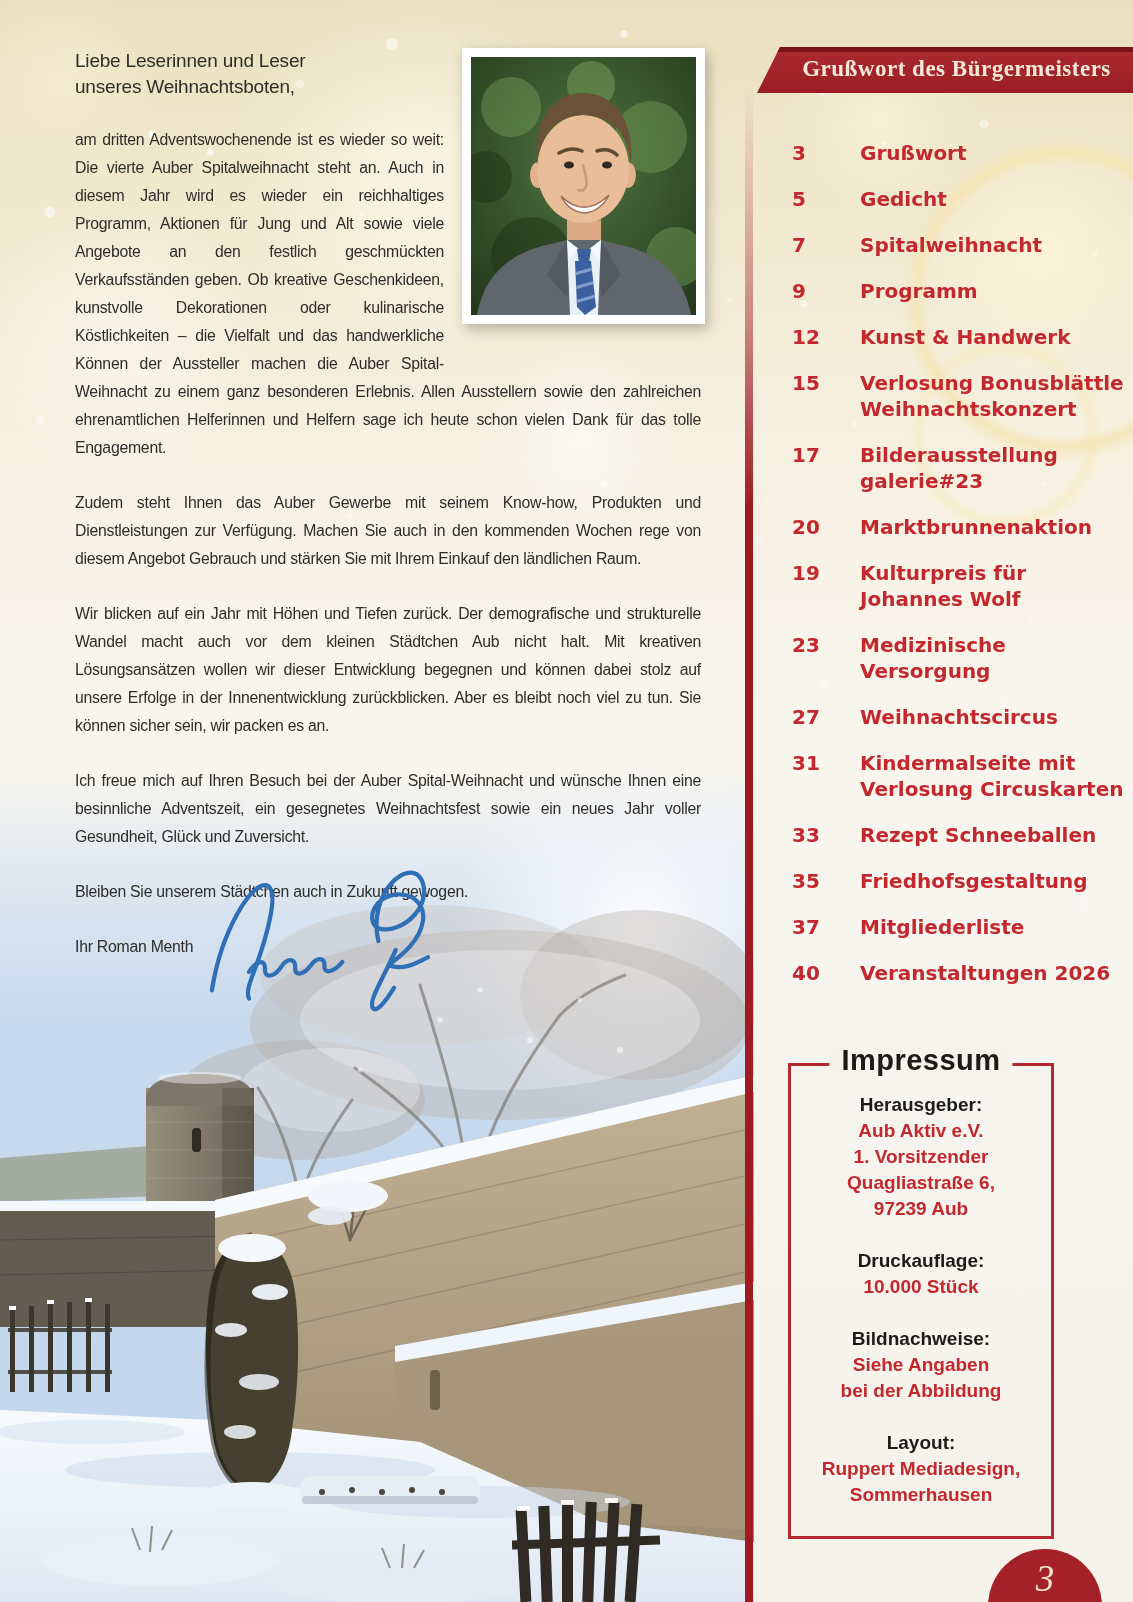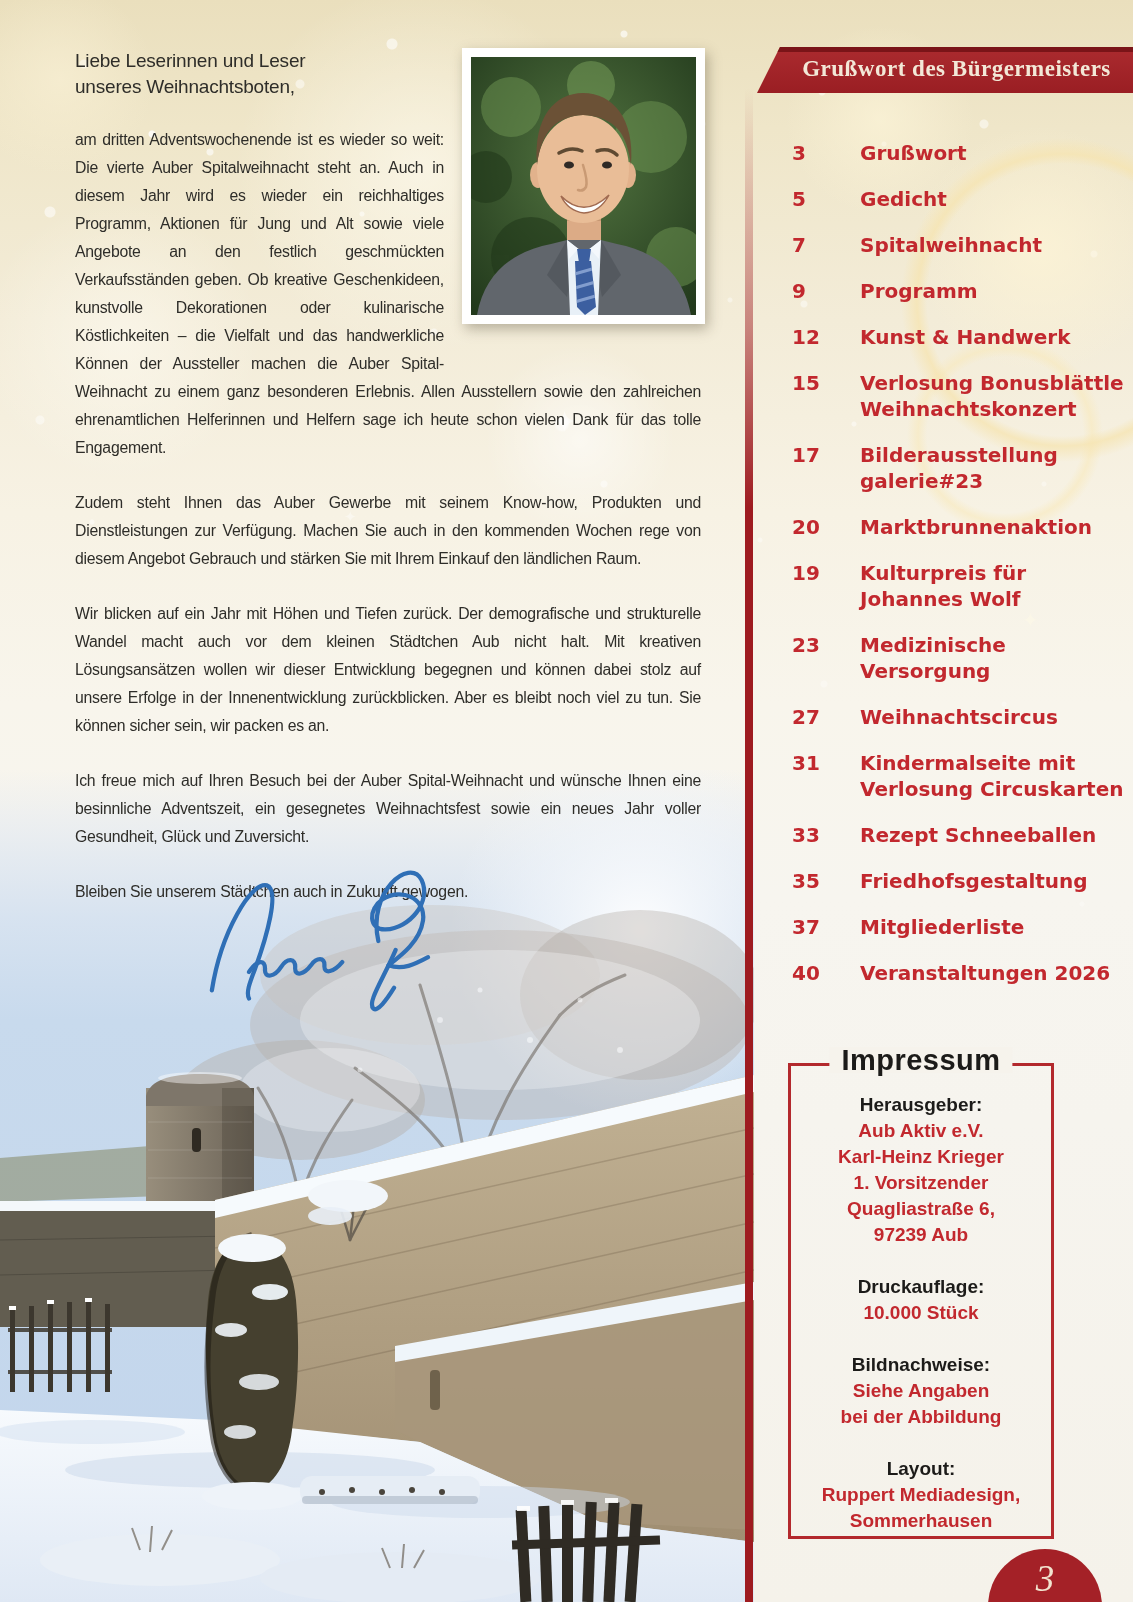--- a/index.html
+++ b/index.html
@@ -372,20 +372,21 @@
 
     <div>
 
     <p class="para">am dritten Adventswochenende ist es wieder so weit: Die vierte Auber Spitalweihnacht steht an. Auch in diesem Jahr wird es wieder ein reichhaltiges Programm, Aktionen für Jung und Alt sowie viele Angebote an den festlich geschmückten Verkaufsständen geben. Ob kreative Geschenkideen, kunstvolle Dekorationen oder kulinarische Köstlichkeiten – die Vielfalt und das handwerkliche Können der Aussteller machen die Auber Spital-Weihnacht zu einem ganz besonderen Erlebnis. Allen Ausstellern sowie den zahlreichen ehrenamtlichen Helferinnen und Helfern sage ich heute schon vielen Dank für das tolle Engagement.</p>
         <p class="para">Zudem steht Ihnen das Auber Gewerbe mit seinem Know-how, Produkten und Dienstleistungen zur Verfügung. Machen Sie auch in den kommenden Wochen rege von diesem Angebot Gebrauch und stärken Sie mit Ihrem Einkauf den ländlichen Raum.</p>
         <p class="para">Wir blicken auf ein Jahr mit Höhen und Tiefen zurück. Der demografische und strukturelle Wandel macht auch vor dem kleinen Städtchen Aub nicht halt. Mit kreativen Lösungsansätzen wollen wir dieser Entwicklung begegnen und können dabei stolz auf unsere Erfolge in der Innenentwicklung zurückblicken. Aber es bleibt noch viel zu tun. Sie können sicher sein, wir packen es an.</p>
         <p class="para">Ich freue mich auf Ihren Besuch bei der Auber Spital-Weihnacht und wünsche Ihnen eine besinnliche Adventszeit, ein gesegnetes Weihnachtsfest sowie ein neues Jahr voller Gesundheit, Glück und Zuversicht.</p>
       </div>
 
     <p class="closing">Bleiben Sie unserem Städtchen auch in Zukunft gewogen.</p>
+    <p class="signoff">Ihr Roman Menth</p>
   </div>
 
   <svg class="signature" width="255" height="170" viewBox="0 0 270 175" xmlns="http://www.w3.org/2000/svg">
     <g fill="none" stroke="#2f6fb6" stroke-width="4.5" stroke-linecap="round">
       <path d="M18,142 C30,80 64,28 80,33 C94,38 78,88 64,122 C58,136 54,146 57,152"></path>
       <path d="M58,124 c8,-12 18,-14 17,-2 c-1,10 10,8 17,-2 c7,-10 16,-9 15,1 c-1,10 9,8 17,-2 c6,-8 15,-8 14,1 c-1,10 10,7 19,-3"></path>
       <path d="M196,96 C186,44 232,8 244,33 C254,56 230,84 204,84 C186,84 186,62 202,52 C222,40 248,52 244,76 C240,98 220,112 206,122"></path>
       <path d="M214,106 C200,136 182,160 188,167 C192,172 203,158 211,146"></path>
       <path d="M206,122 c14,6 28,0 42,-7"></path>
     </g>
@@ -448,21 +449,20 @@
 
   <div class="impressum">
     <div class="impressum-title">Impressum</div>
     <div>
 
         <div class="imp-section">
           <div class="imp-heading">Herausgeber:</div>
           <div>
 
           <div class="imp-line">Aub Aktiv e.V.</div>
-            <div class="imp-line">Karl-Heinz Krieger</div>
             <div class="imp-line">1. Vorsitzender</div>
             <div class="imp-line">Quagliastraße 6,</div>
             <div class="imp-line">97239 Aub</div>
           </div>
         </div>
 
         <div class="imp-section">
           <div class="imp-heading">Druckauflage:</div>
           <div>
 

